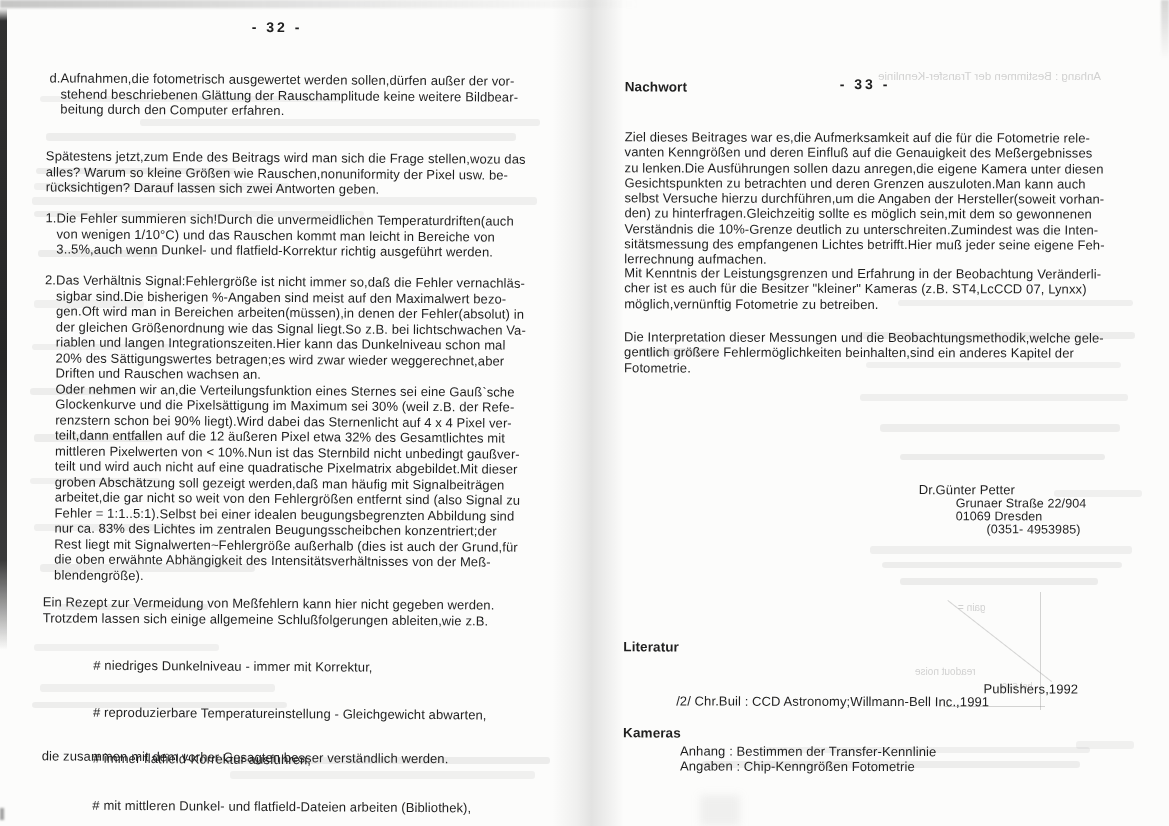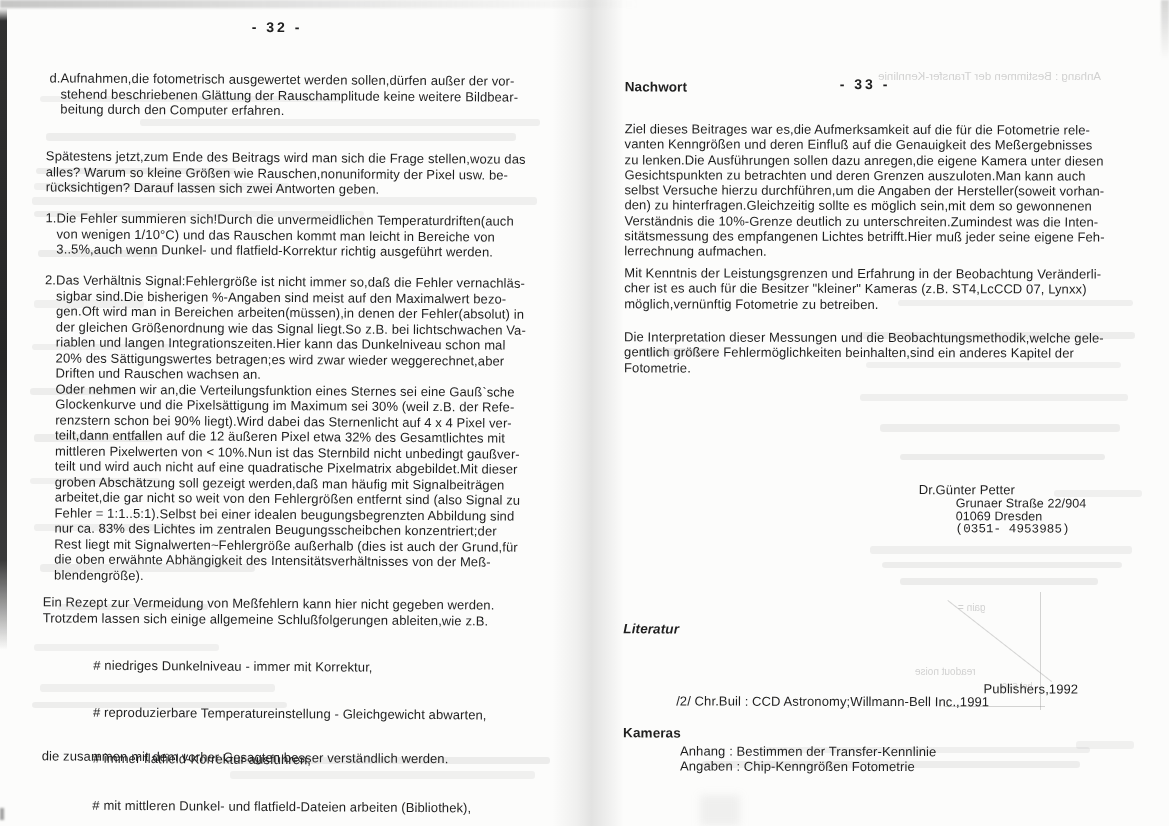--- a/index.html
+++ b/index.html
@@ -170,21 +170,21 @@
     </div>
 
     <div class="blk" style="left:47px;top:750px;">die zusammen mit dem vorher Gesagten besser verständlich werden.</div>
   </div>
 
   <div class="page page-right">
     <div class="blk pgnum" style="left:840px;top:38px;margin-top:39px;">- 33 -</div>
 
     <div class="blk hd" style="left:625px;top:80px;">Nachwort</div>
 
-    <div class="blk" style="left:625px;top:122px;">Ziel dieses Beitrages war es,die Aufmerksamkeit auf die für die Fotometrie rele-
+    <div class="blk" style="left:625px;top:130px;">Ziel dieses Beitrages war es,die Aufmerksamkeit auf die für die Fotometrie rele-
 vanten Kenngrößen und deren Einfluß auf die Genauigkeit des Meßergebnisses
 zu lenken.Die Ausführungen sollen dazu anregen,die eigene Kamera unter diesen
 Gesichtspunkten zu betrachten und deren Grenzen auszuloten.Man kann auch
 selbst Versuche hierzu durchführen,um die Angaben der Hersteller(soweit vorhan-
 den) zu hinterfragen.Gleichzeitig sollte es möglich sein,mit dem so gewonnenen
 Verständnis die 10%-Grenze deutlich zu unterschreiten.Zumindest was die Inten-
 sitätsmessung des empfangenen Lichtes betrifft.Hier muß jeder seine eigene Feh-
 lerrechnung aufmachen.</div>
 
     <div class="blk" style="left:625px;top:266px;">Mit Kenntnis der Leistungsgrenzen und Erfahrung in der Beobachtung Veränderli-
@@ -192,24 +192,24 @@
 möglich,vernünftig Fotometrie zu betreiben.</div>
 
     <div class="blk" style="left:625px;top:330px;">Die Interpretation dieser Messungen und die Beobachtungsmethodik,welche gele-
 gentlich größere Fehlermöglichkeiten beinhalten,sind ein anderes Kapitel der
 Fotometrie.</div>
 
     <div>
       <div class="blk" style="left:920px;top:482px;">Dr.Günter Petter</div>
       <div class="blk" style="left:957px;top:497px;font-size:12.5px;line-height:13.5px;">Grunaer Straße 22/904</div>
       <div class="blk" style="left:957px;top:510px;font-size:12.5px;line-height:13.5px;">01069 Dresden</div>
-      <div class="blk" style="left:957px;top:523px;font-size:12.5px;line-height:13.5px;font-family:Liberation Mono, monospace;">(0351- 4953985)</div>
-    </div>
-
-    <div class="blk hd" style="left:625px;top:622px;font-style:italic;">Literatur</div>
+      <div class="blk" style="left:988px;top:523px;font-size:12.5px;line-height:13.5px;">(0351- 4953985)</div>
+    </div>
+
+    <div class="blk hd" style="left:625px;top:640px;">Literatur</div>
 
     <div class="blk ref-wrap" style="left:678px;top:650px;">
       <div class="ref-l2">Publishers,1992</div>
     </div>
 
     <div class="blk" style="left:678px;top:694px;">/2/ Chr.Buil : CCD Astronomy;Willmann-Bell Inc.,1991</div>
 
     <div class="blk hd" style="left:625px;top:726px;">Kameras</div>
 
     <div class="blk" style="left:682px;top:744px;">Anhang : Bestimmen der Transfer-Kennlinie</div>

